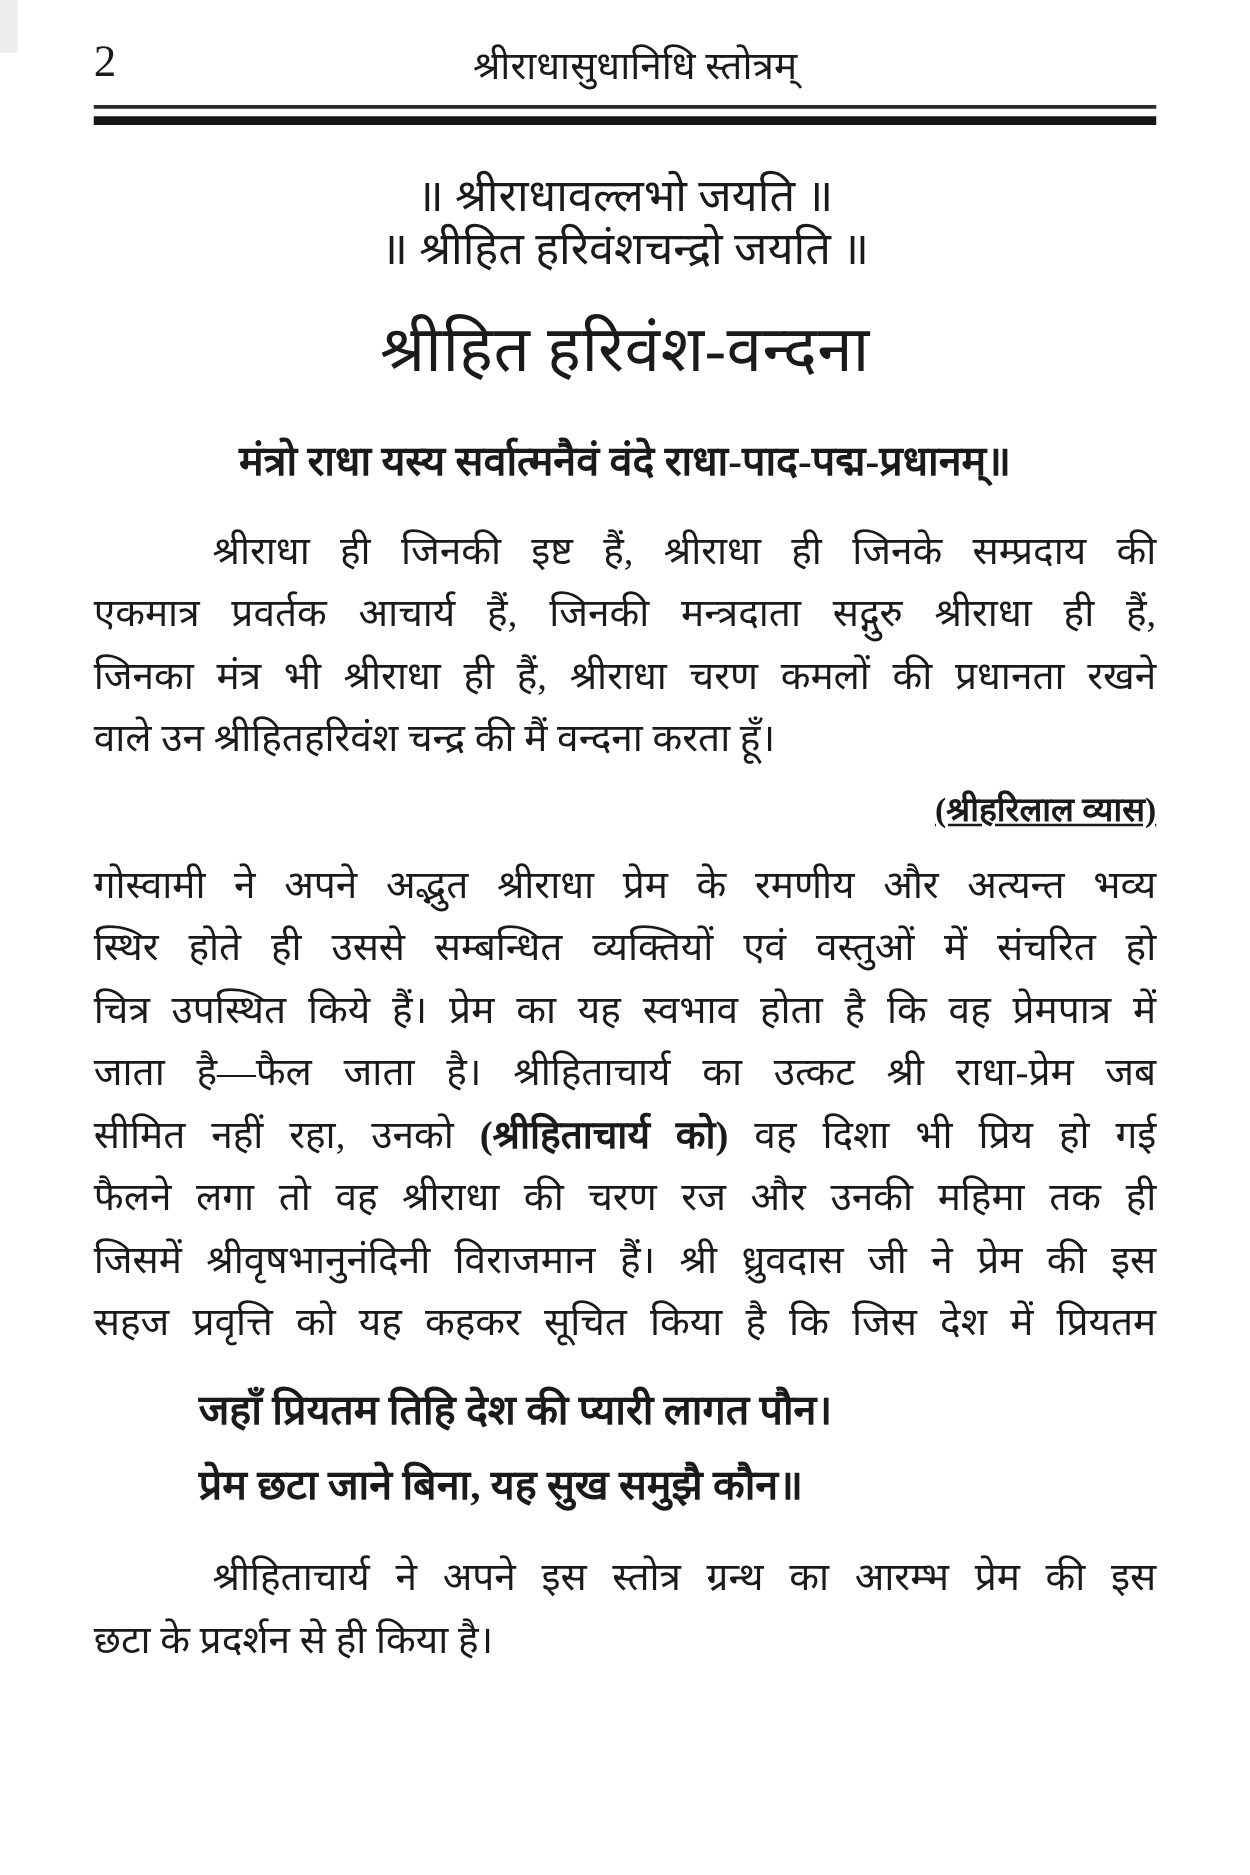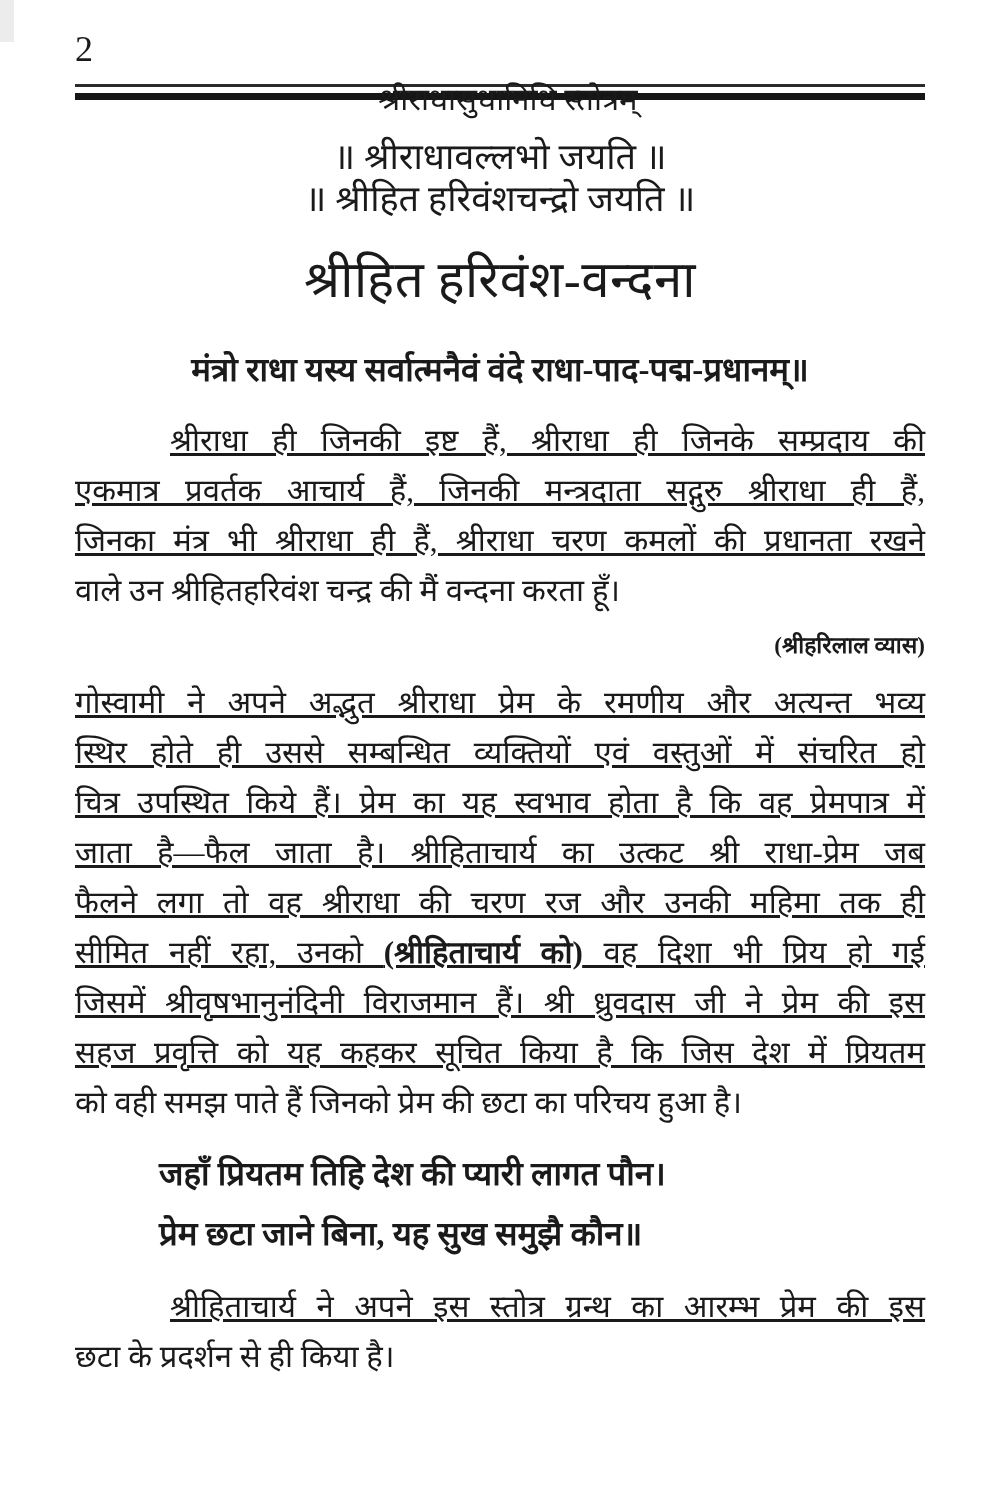--- a/index.html
+++ b/index.html
@@ -21,21 +21,20 @@
     height: 52px;
   }
   .page-number {
     position: absolute; left: 0; top: 6px;
     font-size: 36px;
   }
   .book-title {
     position: absolute; left: 16px; right: 0; top: 8px;
     text-align: center;
     font-size: 31px;
-    margin-top: 47px;
   }
 
   
   .rule-thin  { height: 3px; background: #2b2b2b; margin-top: 10px; }
   .rule-thick { height: 7px; background: #161616; margin-top: 6px; }
 
   
   .invocations {
     margin-top: 36px;
     text-align: center;
@@ -61,30 +60,30 @@
     line-height: 56px;
   }
 
   
   .para { margin-top: 18px; font-size: 31px; line-height: 50px; }
   .line { white-space: nowrap; }
   .line.j {
     white-space: normal;
     text-align: justify;
     text-align-last: justify;
-    text-decoration: underline;
     -moz-text-align-last: justify;
   }
   .line.indent { padding-left: 95px; }
 
   .attribution {
     margin-top: 12px;
     text-align: right;
     font-weight: bold;
-    font-size: 23px;
+    font-size: 27px;
+    text-decoration: underline;
   }
 
   .couplet {
     margin-top: 16px;
     margin-left: 84px;
     font-weight: bold;
     font-size: 33px;
     line-height: 60px;
   }
 
@@ -130,25 +129,24 @@
     <div class="line">वाले उन श्रीहितहरिवंश चन्द्र की मैं वन्दना करता हूँ।</div>
   </div>
 
   <div class="attribution">(श्रीहरिलाल व्यास)</div>
 
   <div class="para">
     <div class="line j">गोस्वामी ने अपने अद्भुत श्रीराधा प्रेम के रमणीय और अत्यन्त भव्य</div>
     <div class="line j">स्थिर होते ही उससे सम्बन्धित व्यक्तियों एवं वस्तुओं में संचरित हो</div>
     <div class="line j">चित्र उपस्थित किये हैं। प्रेम का यह स्वभाव होता है कि वह प्रेमपात्र में</div>
     <div class="line j">जाता है—फैल जाता है। श्रीहिताचार्य का उत्कट श्री राधा-प्रेम जब</div>
+    <div class="line j"><span>सीमित नहीं रहा, उनको </span><span class="b">(श्रीहिताचार्य को)</span><span> वह दिशा भी प्रिय हो गई</span></div>
     <div class="line j">फैलने लगा तो वह श्रीराधा की चरण रज और उनकी महिमा तक ही</div>
-    <div class="line j"><span>सीमित नहीं रहा, उनको </span><span class="b">(श्रीहिताचार्य को)</span><span> वह दिशा भी प्रिय हो गई</span></div>
     <div class="line j">जिसमें श्रीवृषभानुनंदिनी विराजमान हैं। श्री ध्रुवदास जी ने प्रेम की इस</div>
     <div class="line j">सहज प्रवृत्ति को यह कहकर सूचित किया है कि जिस देश में प्रियतम</div>
-    <div class="line">को वही समझ पाते हैं जिनको प्रेम की छटा का परिचय हुआ है।</div>
   </div>
 
   <div class="couplet">
     <div>जहाँ प्रियतम तिहि देश की प्यारी लागत पौन।</div>
     <div>प्रेम छटा जाने बिना, यह सुख समुझै कौन॥</div>
   </div>
 
   <div class="para">
     <div class="line j indent">श्रीहिताचार्य ने अपने इस स्तोत्र ग्रन्थ का आरम्भ प्रेम की इस</div>
     <div class="line">छटा के प्रदर्शन से ही किया है।</div>

